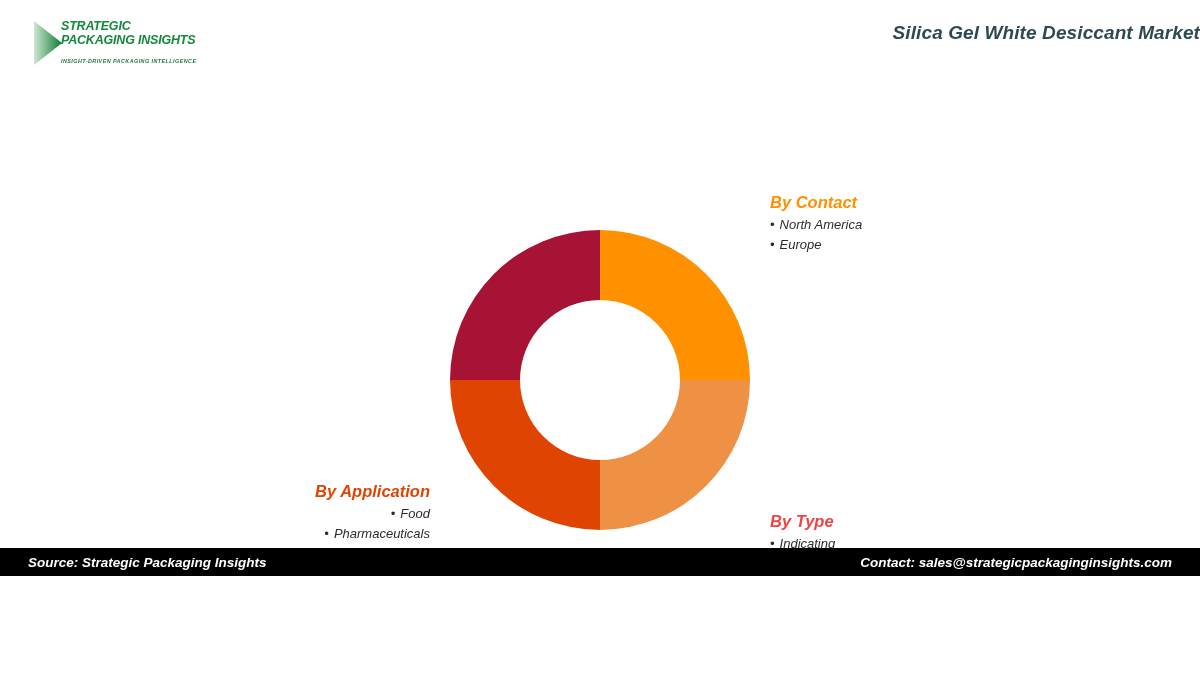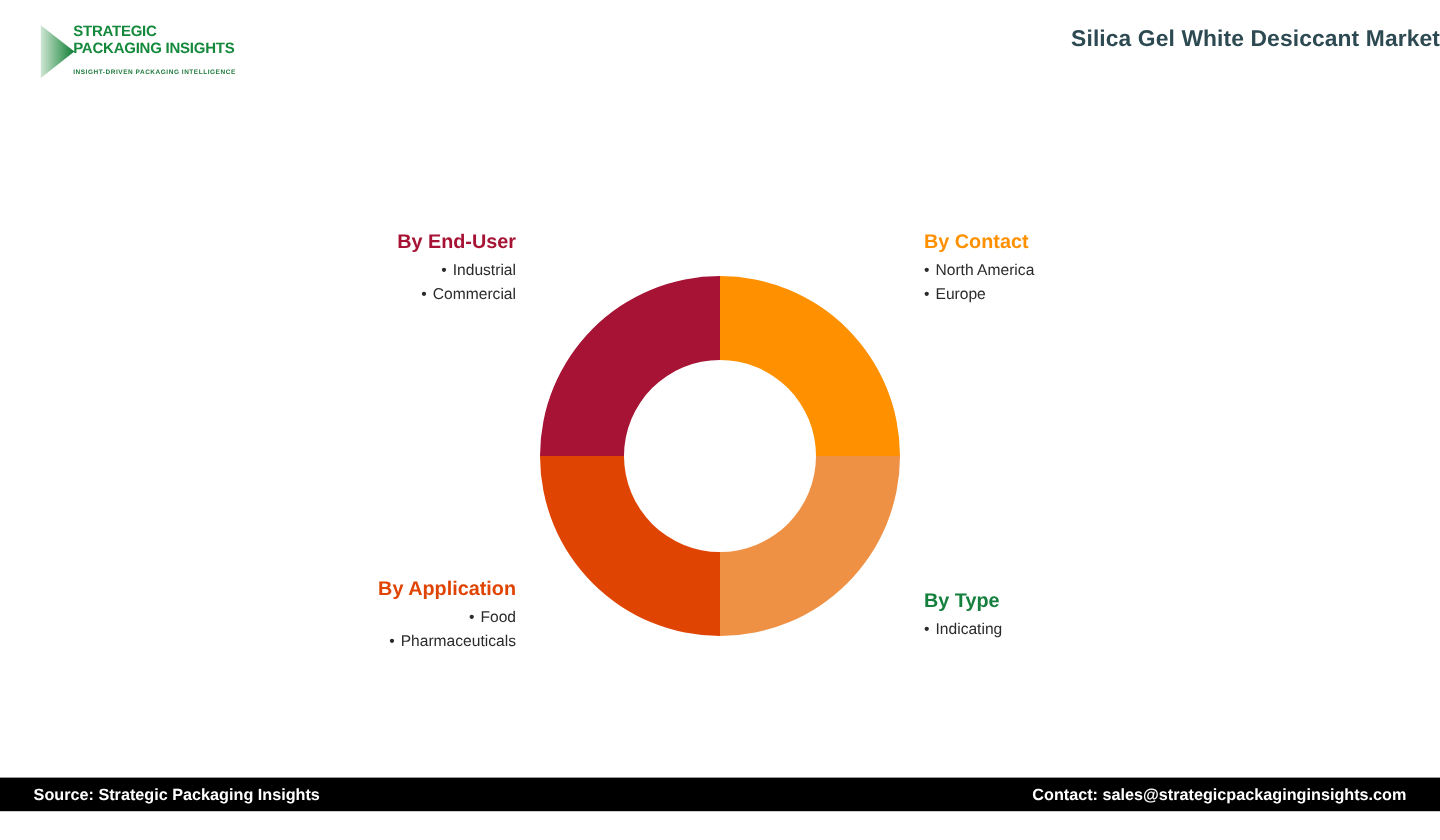--- a/index.html
+++ b/index.html
@@ -6,22 +6,23 @@
   html, body {
     width: 1200px;
     height: 700px;
     background: #ffffff;
     font-family: "Liberation Sans", sans-serif;
     overflow: hidden;
   }
   .page {
     position: relative;
     width: 1200px;
-    height: 676px;
+    height: 576px;
     background: #ffffff;
+    font-style: italic;
   }
 
   
   .logo {
     position: absolute;
     left: 28px;
     top: 14px;
     width: 180px;
     height: 62px;
   }
@@ -153,46 +154,39 @@
   <div class="donut-wrap">
     <svg viewBox="0 0 300 300" width="300" height="300">
 
       <path id="seg-region" d="M150 0 A150 150 0 0 1 300 150 L230 150 A80 80 0 0 0 150 70 Z" fill="#FF9000"></path>
       <path id="seg-type" d="M300 150 A150 150 0 0 1 150 300 L150 230 A80 80 0 0 0 230 150 Z" fill="#EF9144"></path>
       <path id="seg-application" d="M150 300 A150 150 0 0 1 0 150 L70 150 A80 80 0 0 0 150 230 Z" fill="#E04403"></path>
       <path id="seg-enduser" d="M0 150 A150 150 0 0 1 150 0 L150 70 A80 80 0 0 0 70 150 Z" fill="#A61334"></path>
     </svg>
   </div>
 
-  <div class="seg-label align-right" id="lbl-enduser">
-    <div class="seg-head" style="color: rgb(166, 19, 52);">By End-User</div>
-    <ul>
-      <li>Industrial</li>
-      <li>Commercial</li>
-    </ul>
-  </div>
 
   <div class="seg-label align-left" id="lbl-region">
     <div class="seg-head" style="color: rgb(255, 144, 0);">By Contact</div>
     <ul>
       <li>North America</li>
       <li>Europe</li>
     </ul>
   </div>
 
   <div class="seg-label align-right" id="lbl-application">
     <div class="seg-head" style="color: rgb(224, 68, 3);">By Application</div>
     <ul>
       <li>Food</li>
       <li>Pharmaceuticals</li>
     </ul>
   </div>
 
   <div class="seg-label align-left" id="lbl-type">
-    <div class="seg-head" style="color: #15803d;">By Type</div>
+    <div class="seg-head" style="color: #ef4444; margin-top: 20px;">By Type</div>
     <ul>
       <li>Indicating</li>
     </ul>
   </div>
 
   <div class="footer" style="background: #000000;">
     <div class="footer-text">Source: Strategic Packaging Insights</div>
     <div class="footer-text">Contact: sales@strategicpackaginginsights.com</div>
   </div>
 

